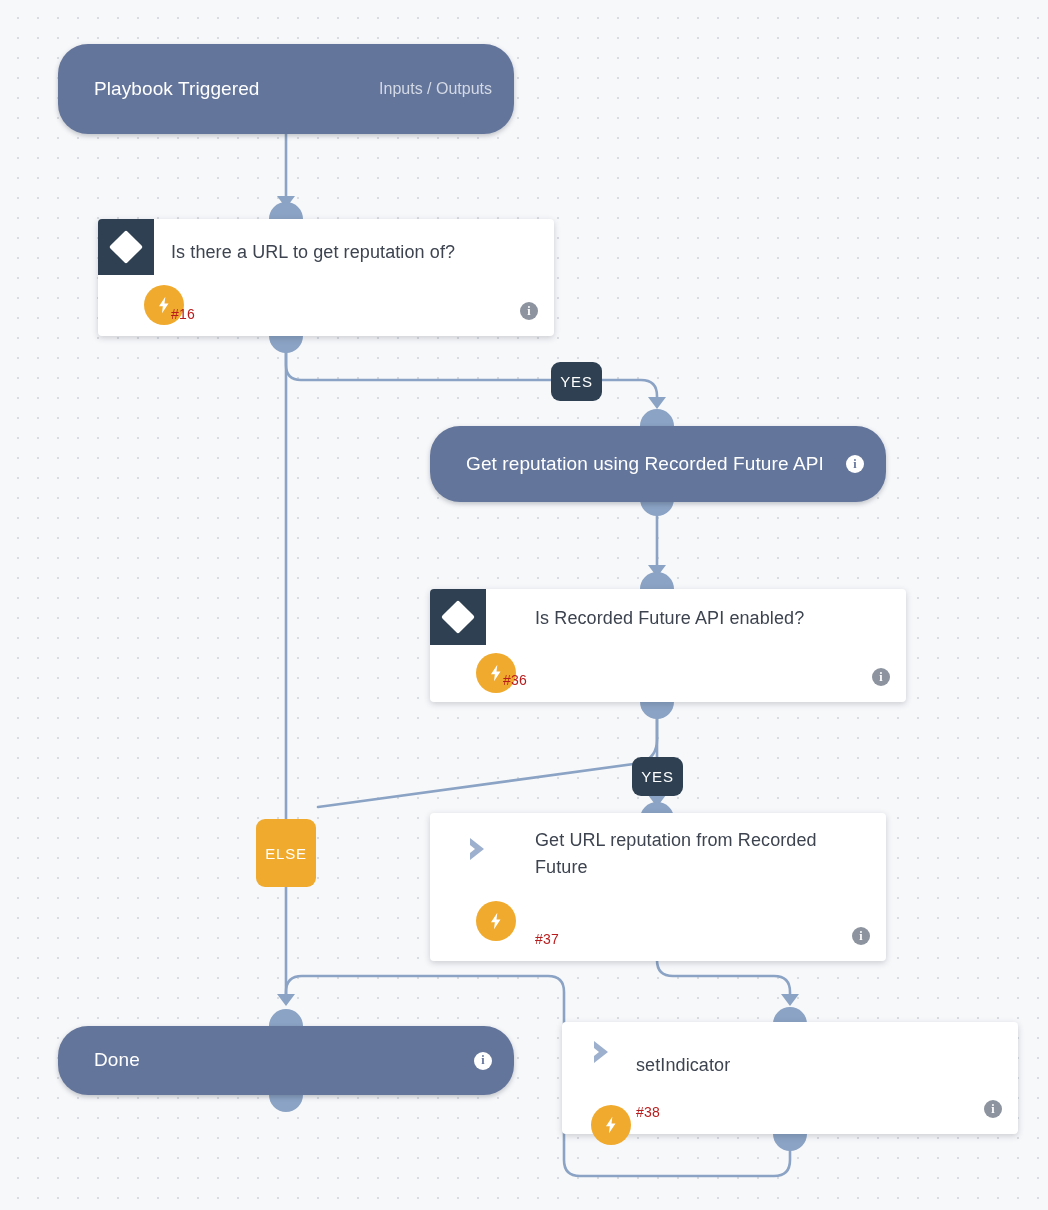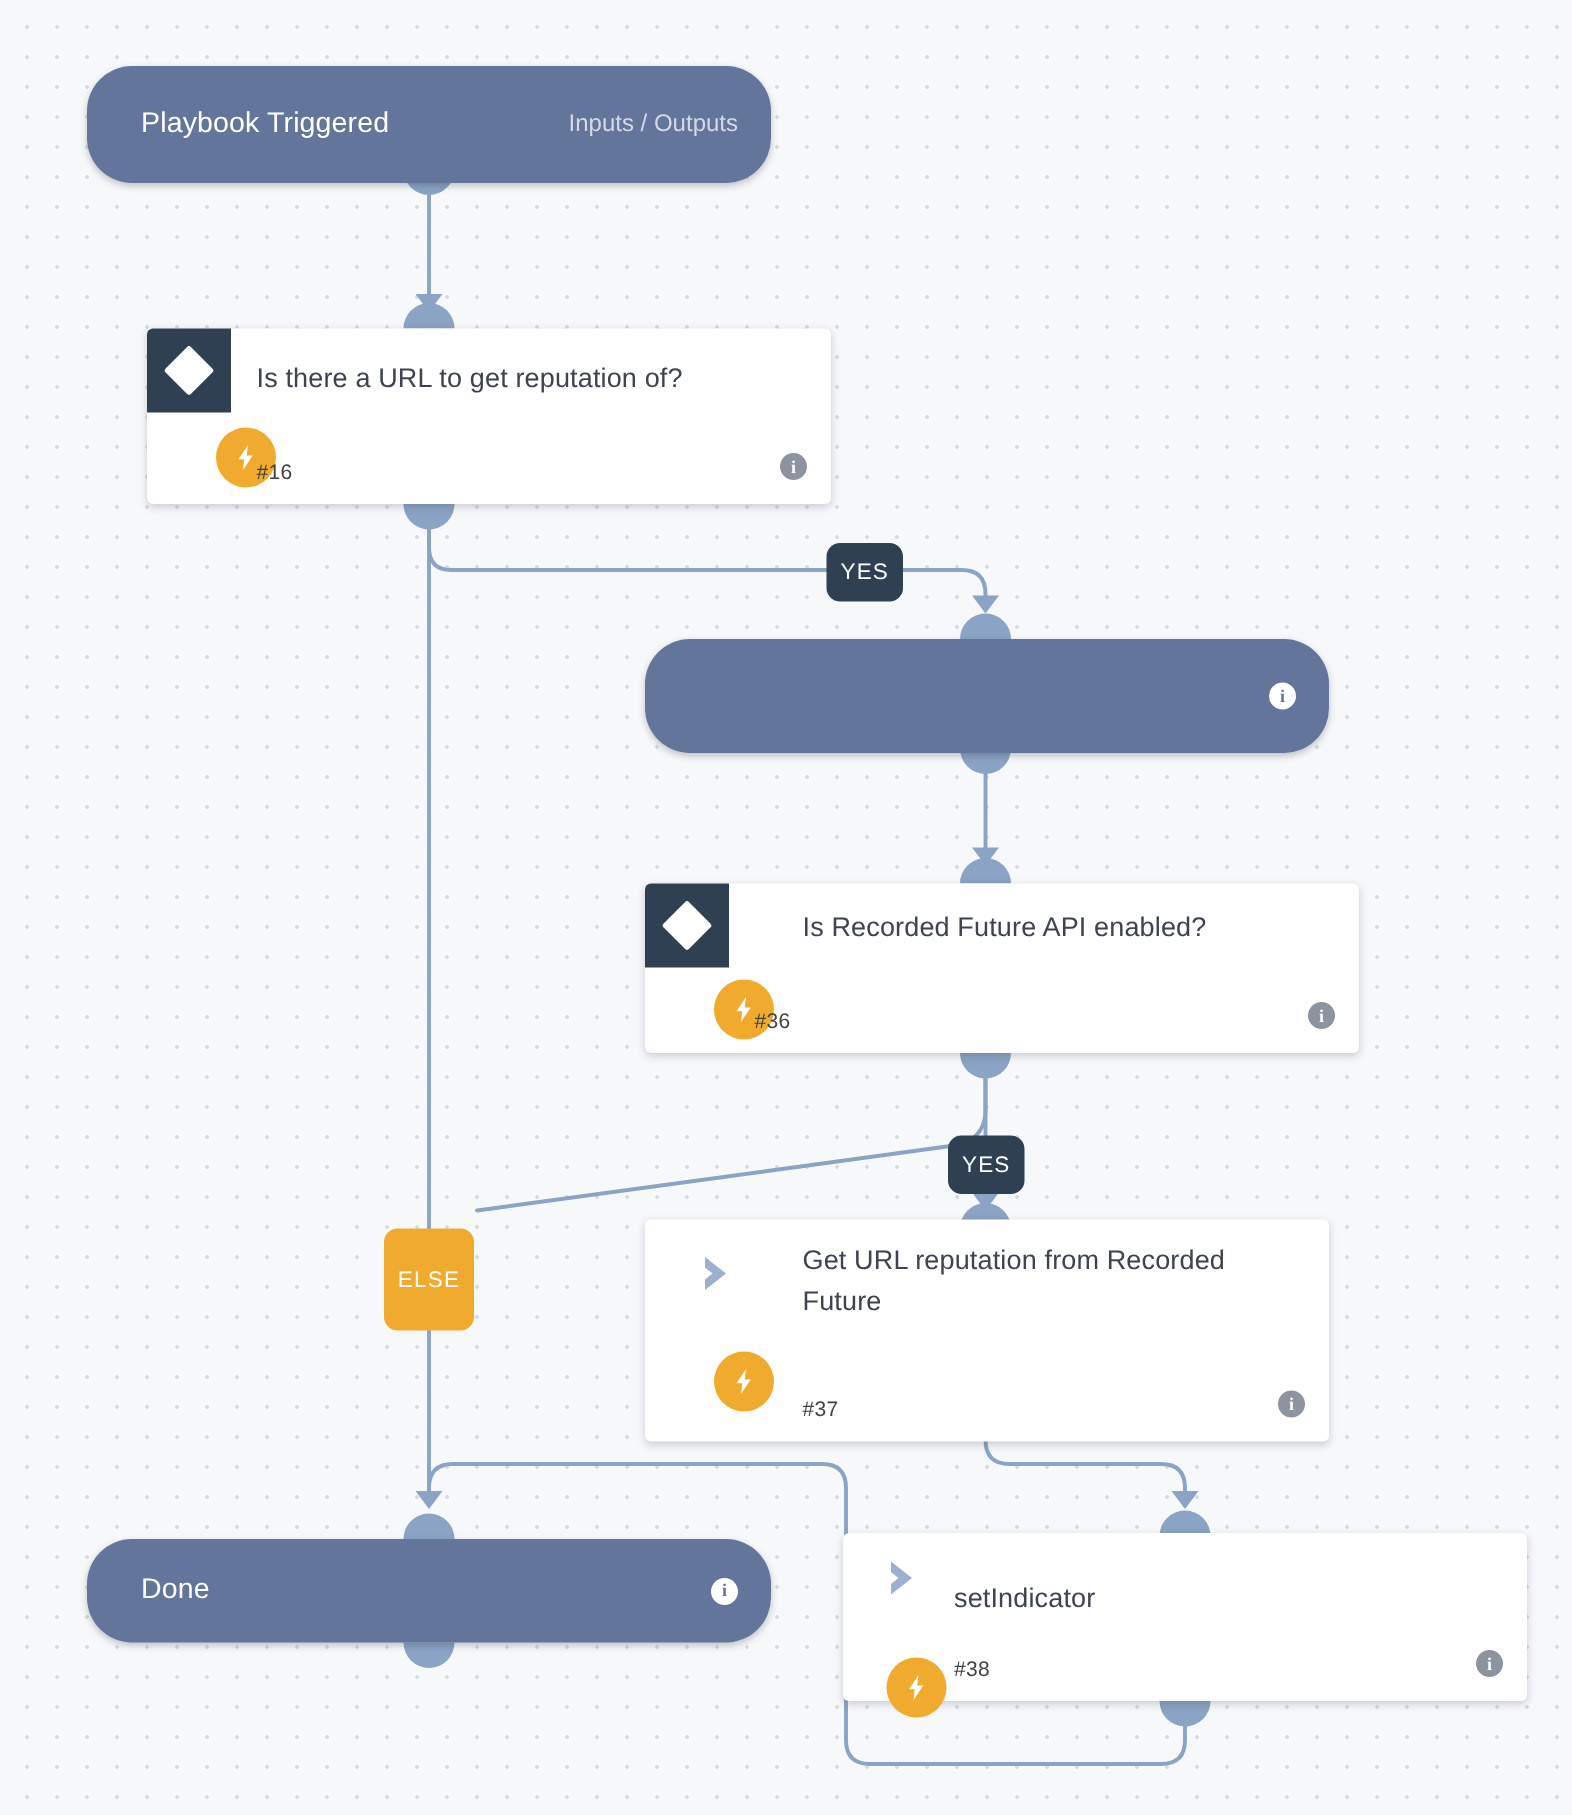--- a/index.html
+++ b/index.html
@@ -82,21 +82,21 @@
     line-height: 1.5;
     color: #3d4450;
     letter-spacing: .1px;
   }
   .card-title.indent-wide { left: 105px; }
   .card-num {
     position: absolute;
     left: 73px;
     bottom: 14px;
     font-size: 14px;
-    color: #404040;
+    color: #b91c1c;
     letter-spacing: .2px;
   }
   .card-num.indent-wide { left: 105px; }
 
   
   .cond-icon {
     position: absolute;
     left: 0;
     top: 0;
     width: 56px;
@@ -231,21 +231,21 @@
     <path d="M 269,1095 A 17,17 0 0 0 303,1095 Z" fill="#8ba3c4"></path>
 
     <path d="M 269,219 A 17,17 0 0 1 303,219 Z" fill="#8ba3c4"></path>
     <path d="M 640,426 A 17,17 0 0 1 674,426 Z" fill="#8ba3c4"></path>
     <path d="M 640,589 A 17,17 0 0 1 674,589 Z" fill="#8ba3c4"></path>
     <path d="M 640,819 A 17,17 0 0 1 674,819 Z" fill="#8ba3c4"></path>
     <path d="M 773,1024 A 17,17 0 0 1 807,1024 Z" fill="#8ba3c4"></path>
     <path d="M 269,1026 A 17,17 0 0 1 303,1026 Z" fill="#8ba3c4"></path>
   </svg>
 
-  <div class="node pill" style="left:58px; top:44px; width:456px; height:78px;">
+  <div class="node pill" style="left:58px; top:44px; width:456px; height:90px;">
     <div class="pill-title">Playbook Triggered</div>
     <div class="pill-sub">Inputs / Outputs</div>
   </div>
 
   <div class="node card" style="left:58px; top:219px; width:456px; height:117px;margin-left:40px;">
     <div class="card-body">
       <div class="cond-icon">
         <div class="dia"></div>
       </div>
       <div class="bolt" style="top:86px; left:66px; transform:translate(-50%,-50%);">
@@ -255,20 +255,21 @@
       </div>
       <div class="card-title">Is there a URL to get reputation of?</div>
       <div class="card-num">#16</div>
       <div class="info on-card">i</div>
     </div>
   </div>
 
   <div class="badge yes" style="left:551px; top:362px; width:51px; height:39px;">YES</div>
 
   <div class="node pill" style="left:430px; top:426px; width:456px; height:76px;">
+    <div class="pill-title" style="padding-right:30px;">Get reputation using Recorded Future API</div>
     <div class="info on-pill">i</div>
   </div>
 
   <div class="node card" style="left:430px; top:589px; width:476px; height:113px;">
     <div class="card-body">
       <div class="cond-icon">
         <div class="dia"></div>
       </div>
       <div class="bolt" style="top:84px; left:66px; transform:translate(-50%,-50%);">
         <svg width="20" height="20" viewBox="0 0 24 24" aria-hidden="true">

